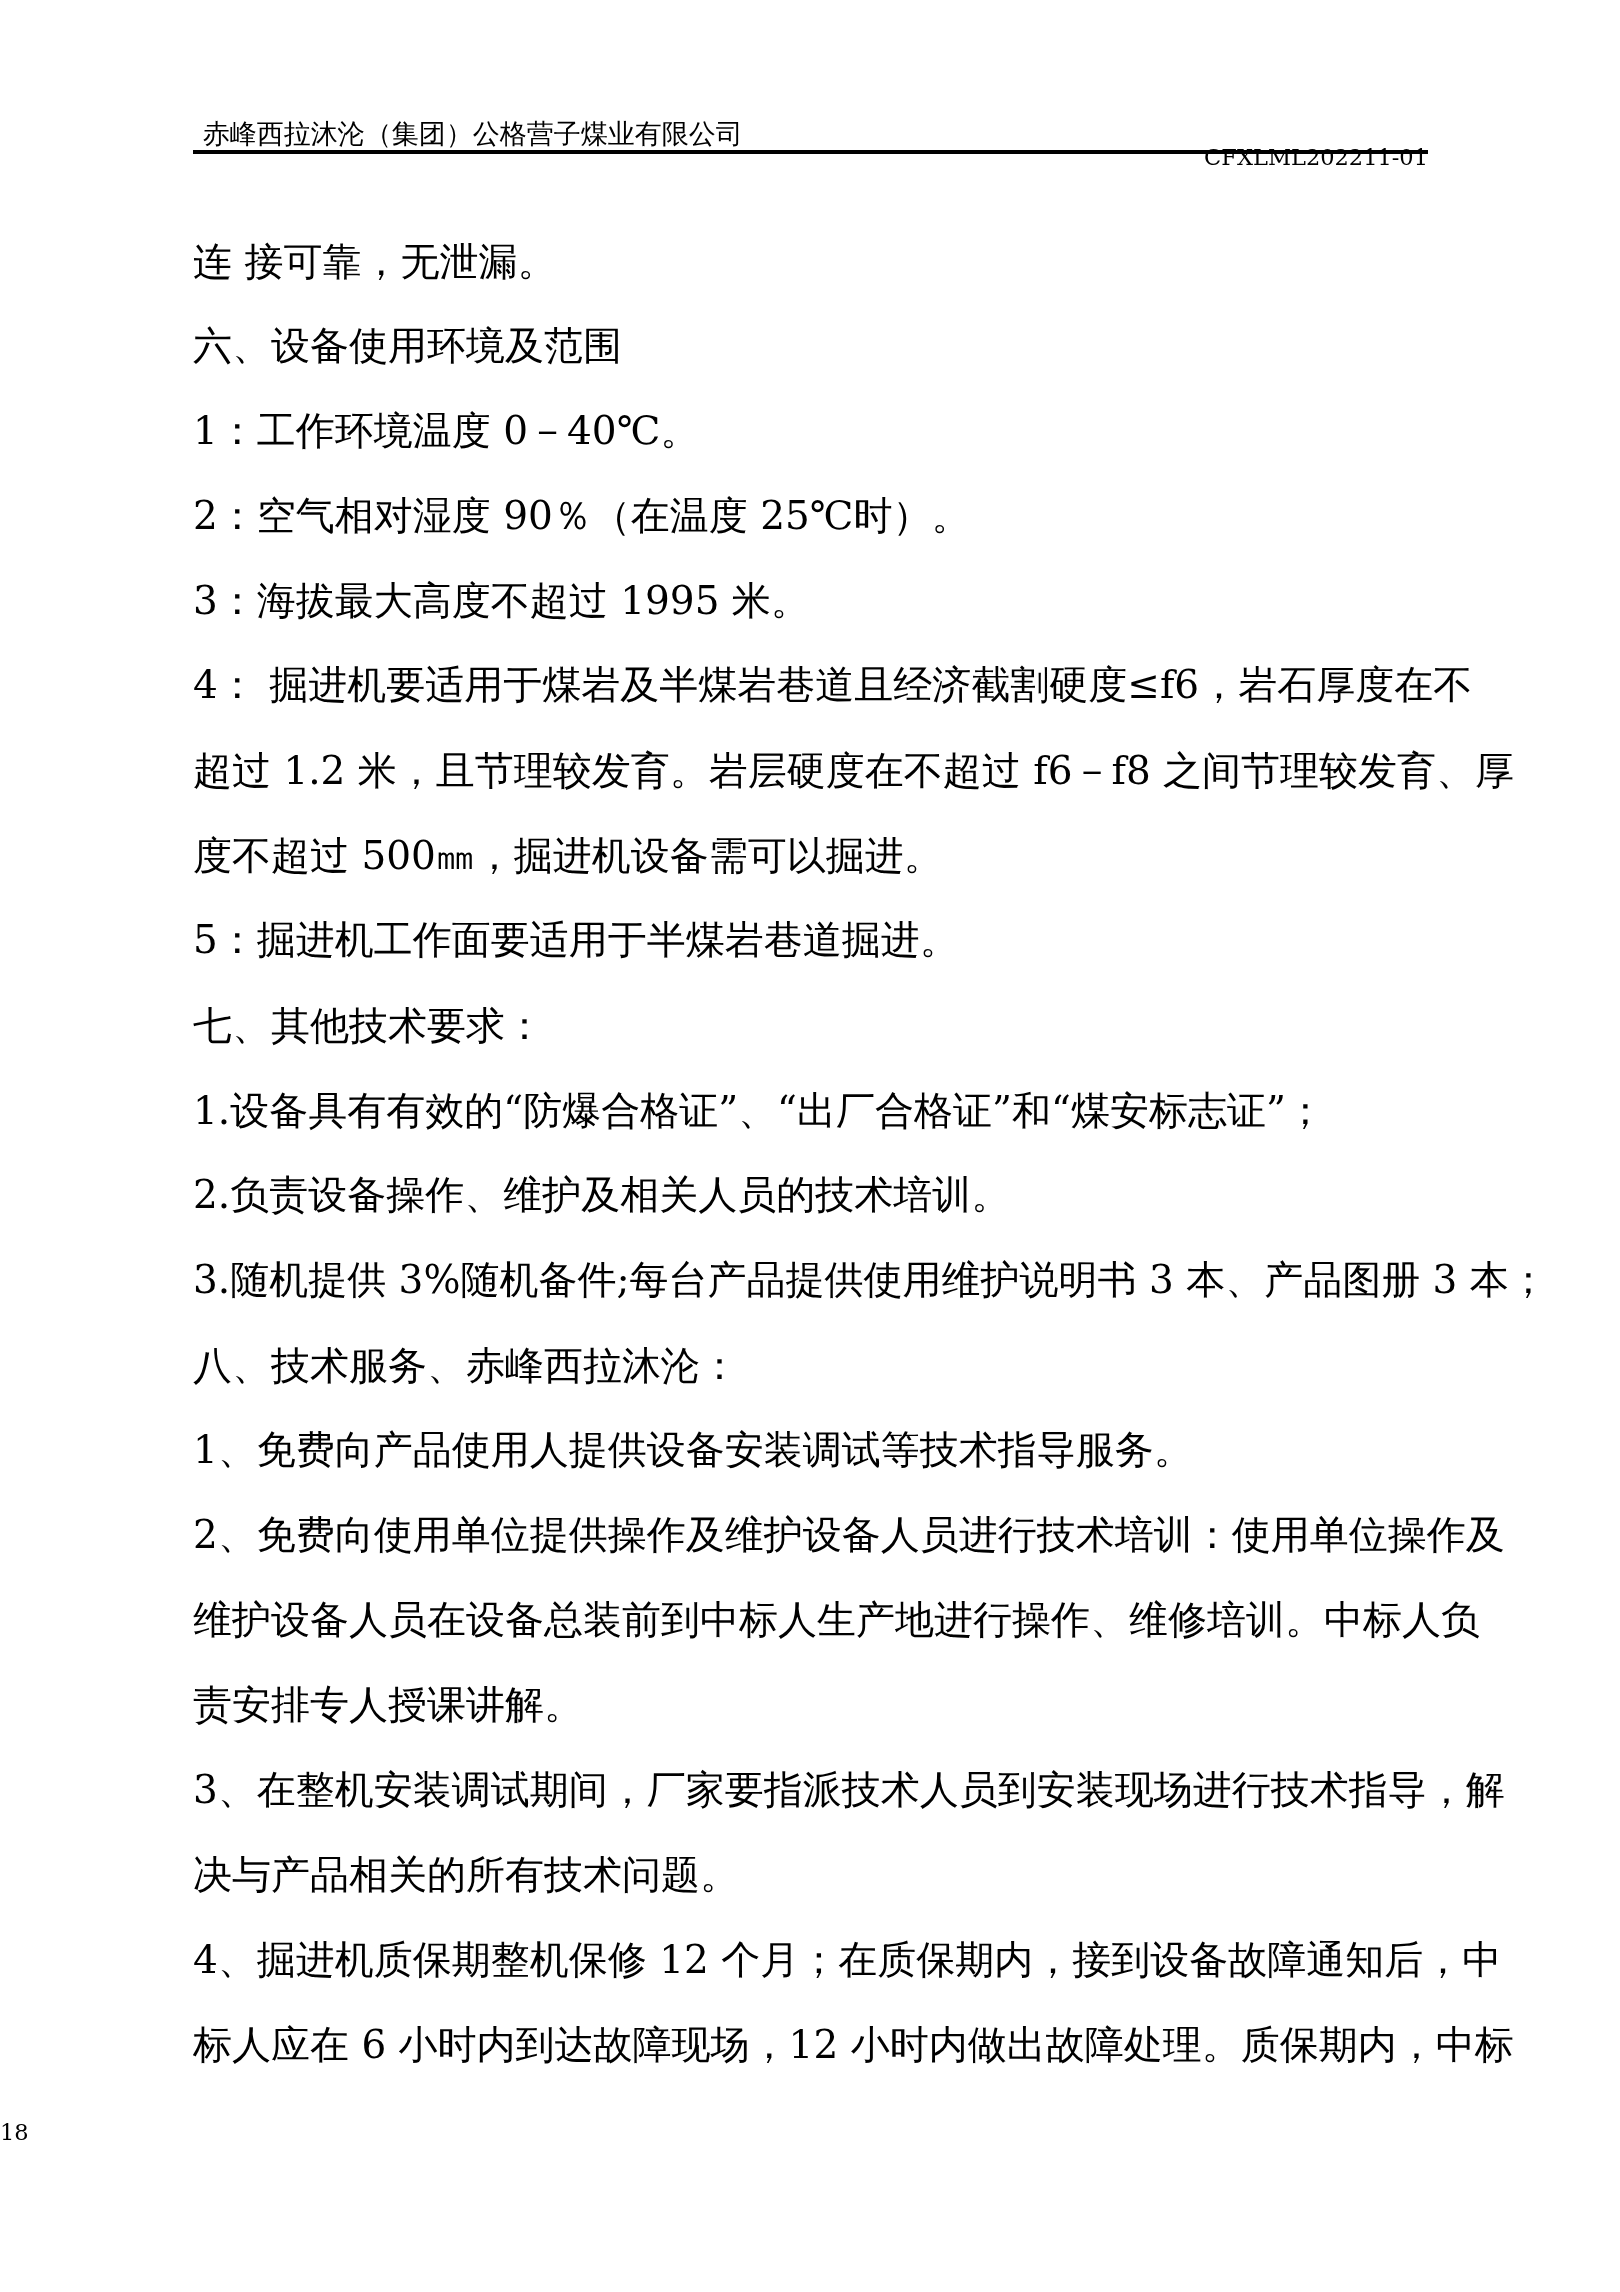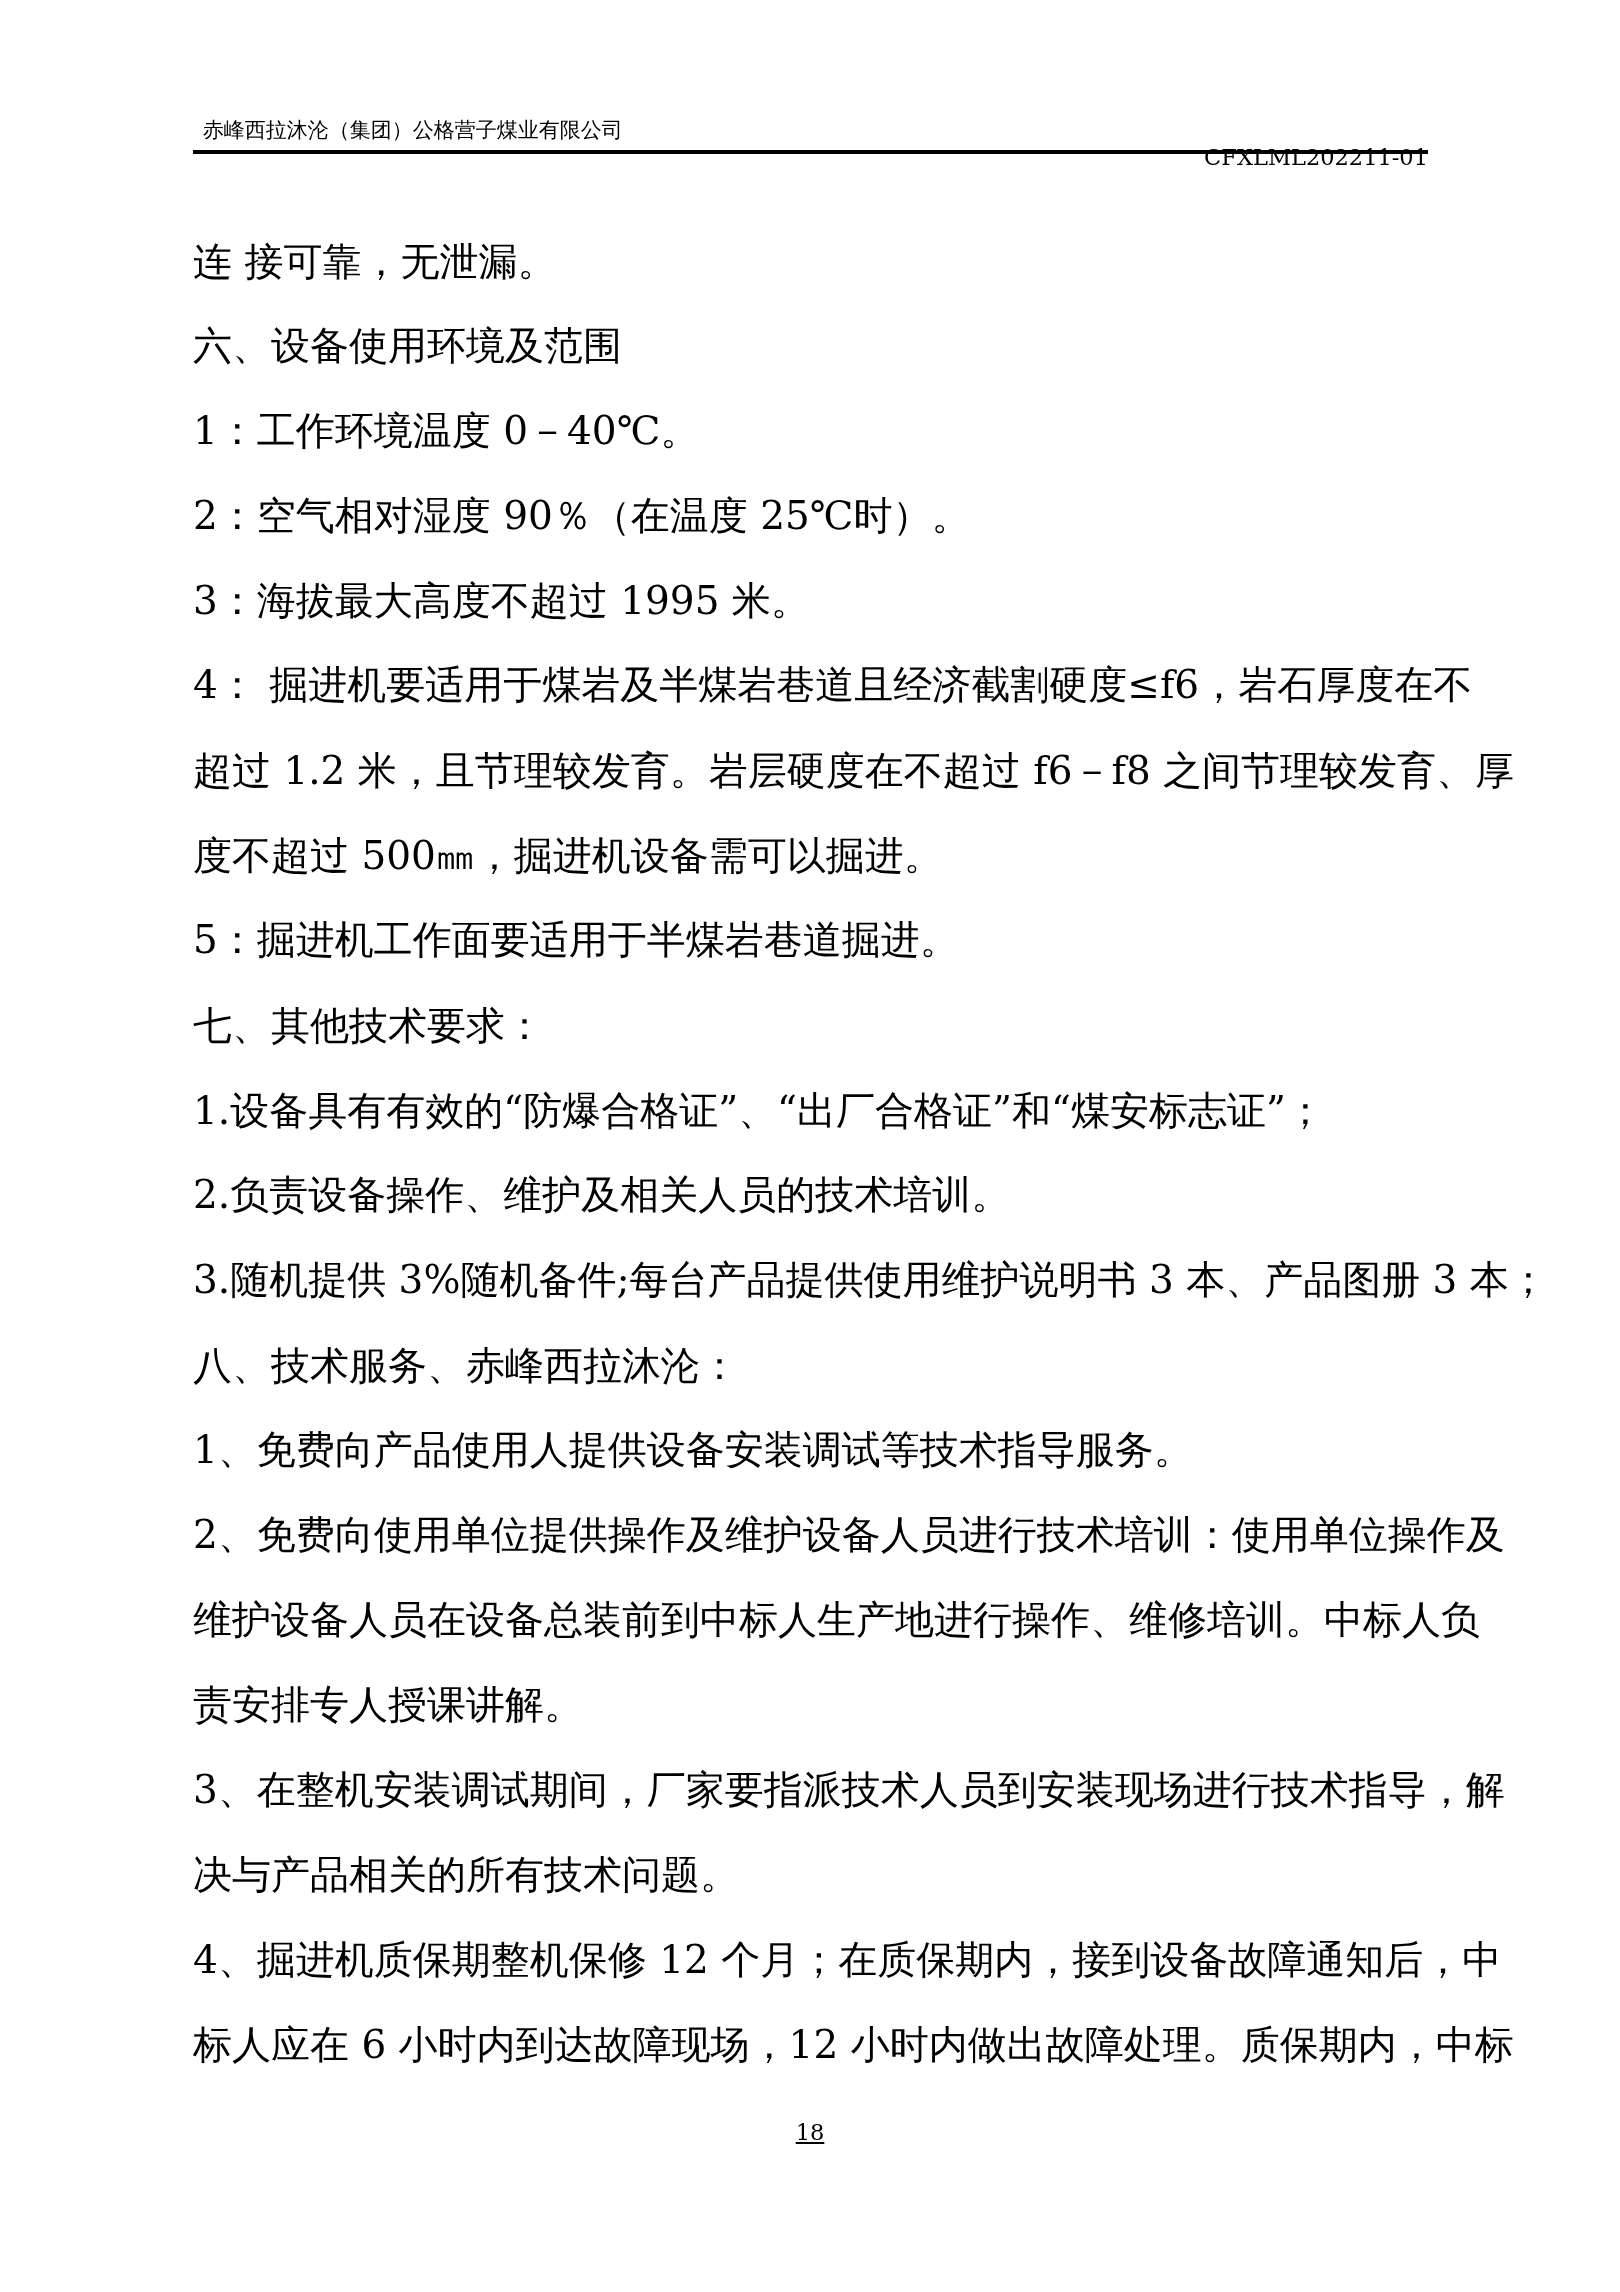--- a/index.html
+++ b/index.html
@@ -1,25 +1,25 @@
 <!DOCTYPE html>
 <html><head>
   <meta charset="utf-8">
   <style>
     html, body { margin: 0; padding: 0; background: #ffffff; }
     body { width: 1620px; height: 2293px; position: relative; overflow: hidden;
            font-family: "DejaVu Serif", "Liberation Serif", serif; color: #000; }
     .header { position: absolute; left: 193px; top: 116px; width: 1235px; height: 39px; }
-    .header .company { position: absolute; left: 9.8px; top: 0; font-size: 21px; letter-spacing: 0px; }
+    .header .company { position: absolute; left: 9.8px; top: 0; font-size: 27px; letter-spacing: 0px; }
     .header .docno { position: absolute; right: 0; top: 0; font-size: 22.5px; margin-top: 28px; }
     .header-rule { position: absolute; left: 193px; top: 150px; width: 1235px; height: 3.9px; background: #000; }
     .body { position: absolute; left: 193px; top: 240px; width: 1245px; }
     .line { position: absolute; left: 0; font-size: 39px; line-height: 43px; white-space: nowrap; }
     .line.h { font-weight: normal; }
-    .page-no { position: absolute; left: 0; width: 1620px; top: 2119px; text-align: center; font-size: 22.5px; text-decoration: underline; }
+    .page-no { position: absolute; left: 0; width: 1620px; top: 2119px; font-size: 22.5px; }
   </style>
 </head>
 <body>
 
 <div class="header">
   <span class="company">赤峰西拉沐沦（集团）公格营子煤业有限公司</span>
   <span class="docno">CFXLML202211-01</span>
 </div>
 <div class="header-rule"></div>
 

